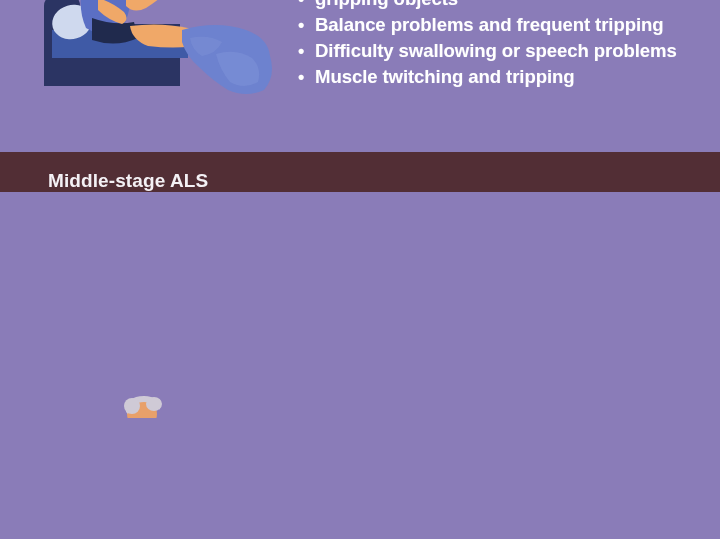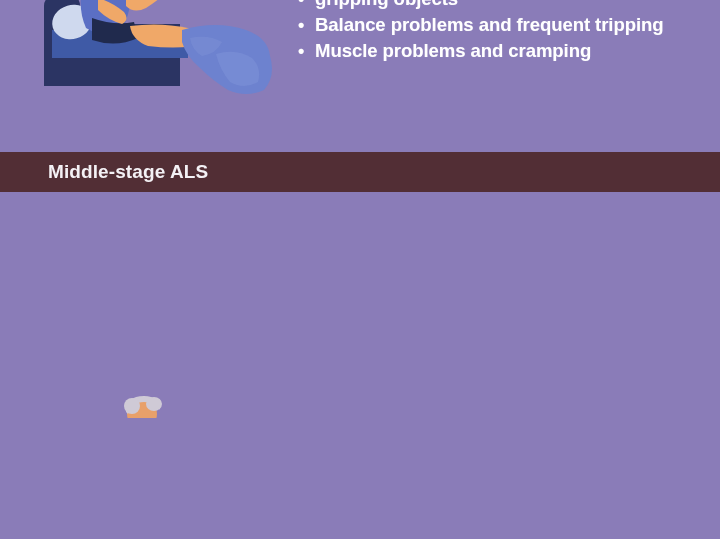--- a/index.html
+++ b/index.html
@@ -31,21 +31,21 @@
   .band-late   { top: 418px; height: 121px; }
 
   
   .header-bar {
     position: absolute;
     left: 0;
     width: 720px;
     height: 40px;
     background: #522e35;
     display: flex;
-    align-items: center;
+    align-items: flex-end;
   }
   .header-bar-middle { top: 152px; }
   .header-bar-late   { top: 378px; }
   .header-bar-title {
     color: #f4f1f5;
     font-size: 19px;
     font-weight: bold;
     letter-spacing: .1px;
     padding-left: 48px;
     white-space: nowrap;
@@ -133,21 +133,22 @@
 
         <path d="M152 58 Q186 48 216 58 Q238 66 240 84 Q246 104 234 118 Q216 126 198 118 Q182 108 170 96 Q156 84 152 70 Z" fill="#6d82cf"></path>
         <path d="M186 82 Q206 76 222 86 Q232 96 228 110 Q214 118 200 110 Q190 98 186 82 Z" fill="#7b8fd6" opacity=".7"></path>
         <path d="M160 66 Q178 62 192 70 Q186 82 172 84 Q162 78 160 66 Z" fill="#7b8fd6" opacity=".55"></path>
       </svg>
     </div>
 
     <ul class="bullet-list list-early">
       <li class="bullet-item clipped-top">gripping objects</li>
       <li class="bullet-item">Balance problems and frequent tripping</li>
-      <li class="bullet-item">Muscle problems and cramping</li>
+      <li class="bullet-item">Difficulty swallowing or speech problems</li>
+      <li class="bullet-item">Muscle twitching and tripping</li>
     </ul>
   </div>
 
   <div class="header-bar header-bar-middle">
     <span class="header-bar-title">Middle-stage ALS</span>
   </div>
 
   <div class="stage-band band-middle">
 
     <div class="illustration illo-walker">

